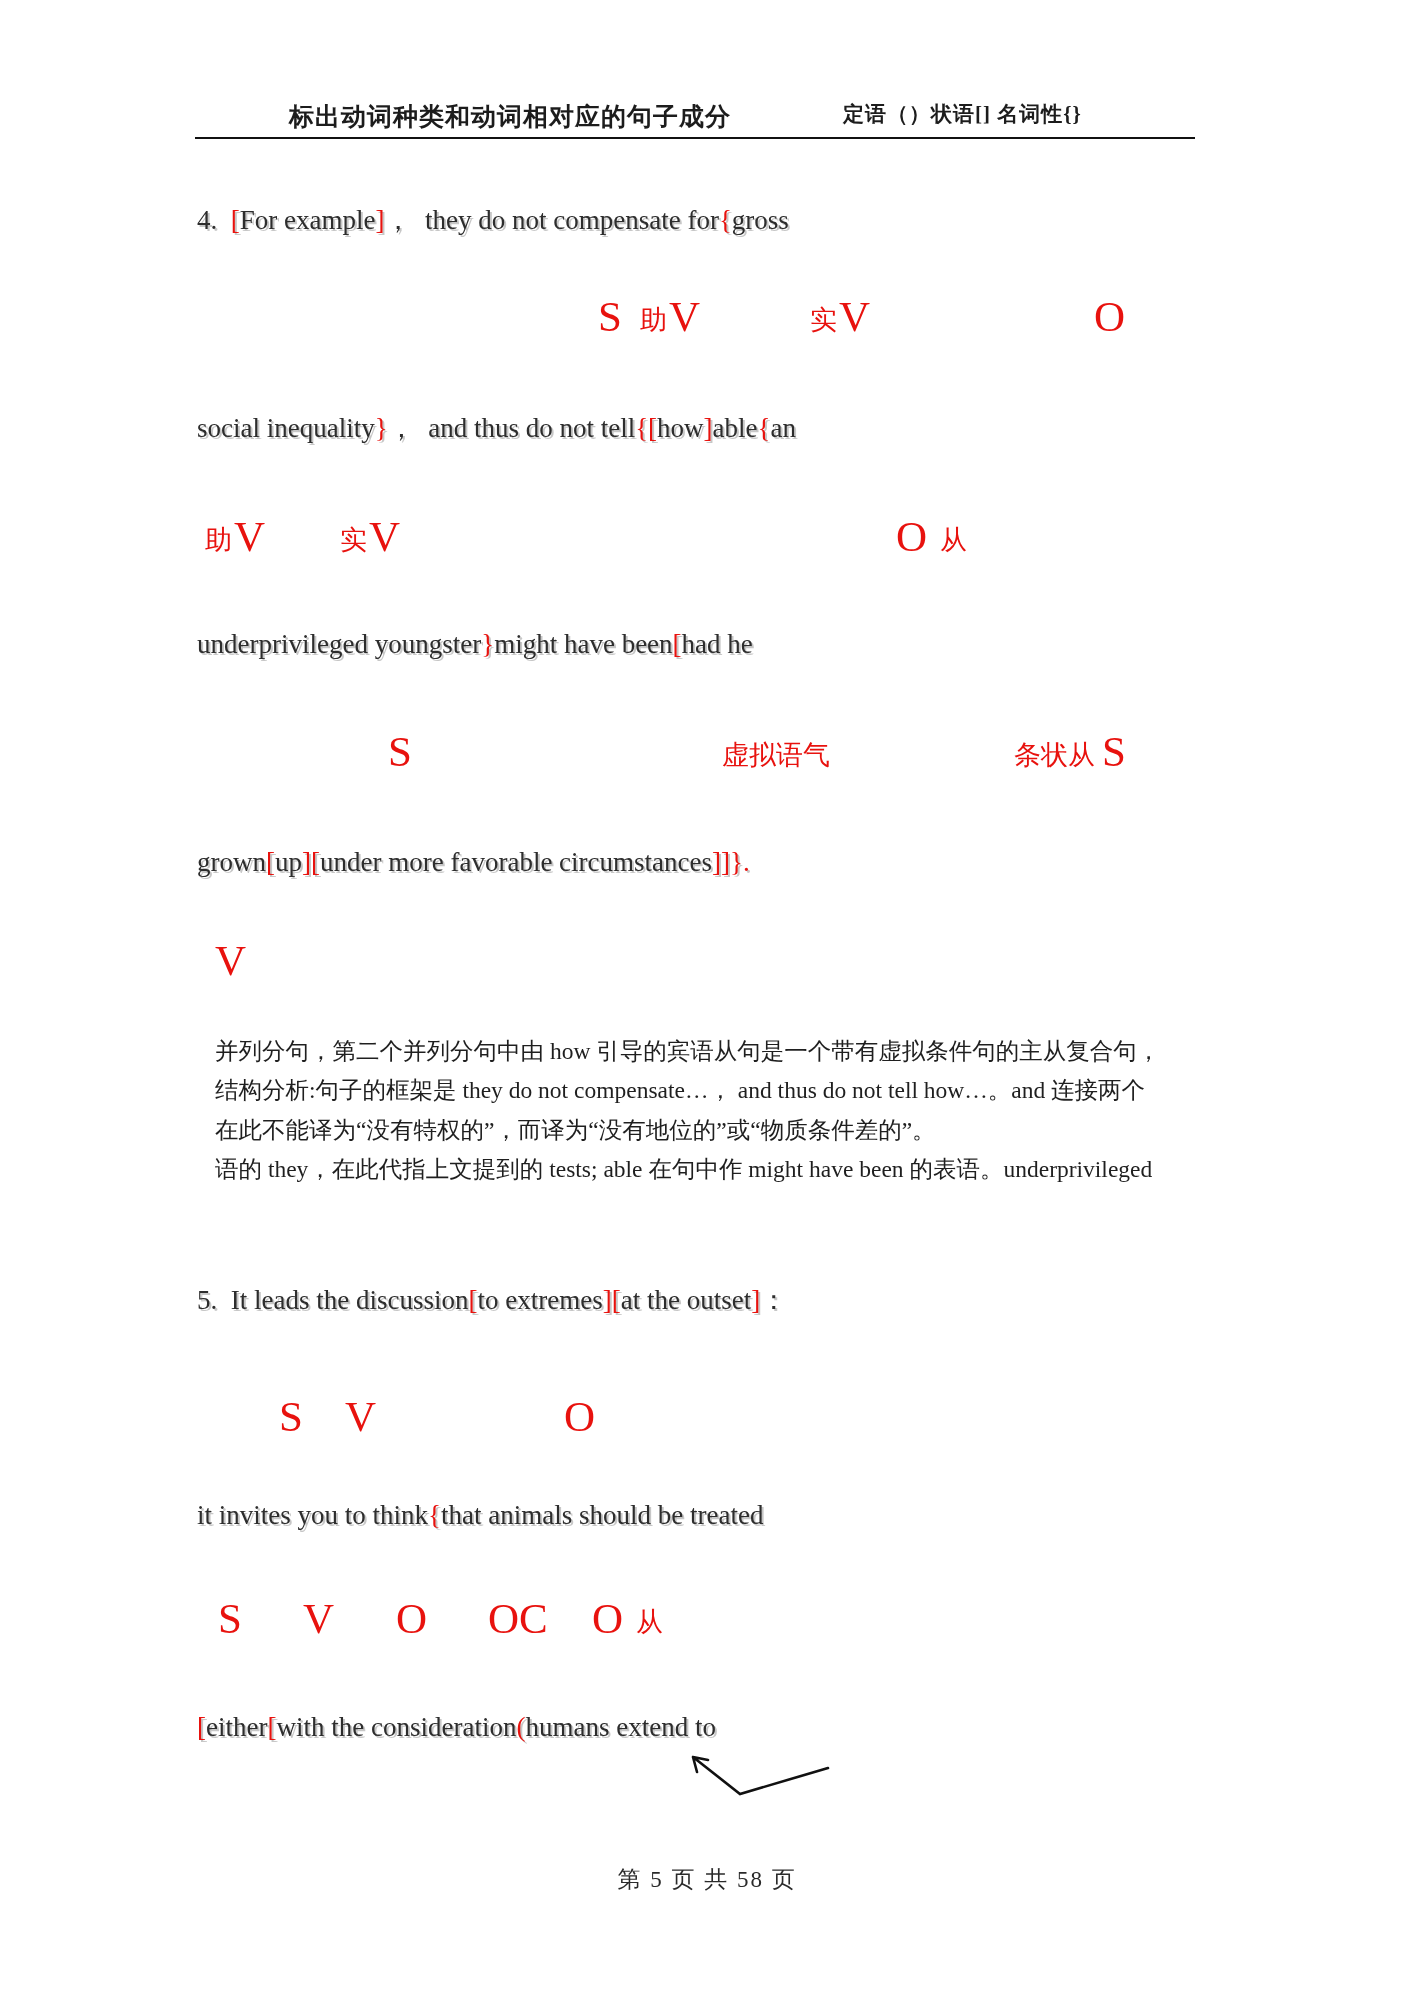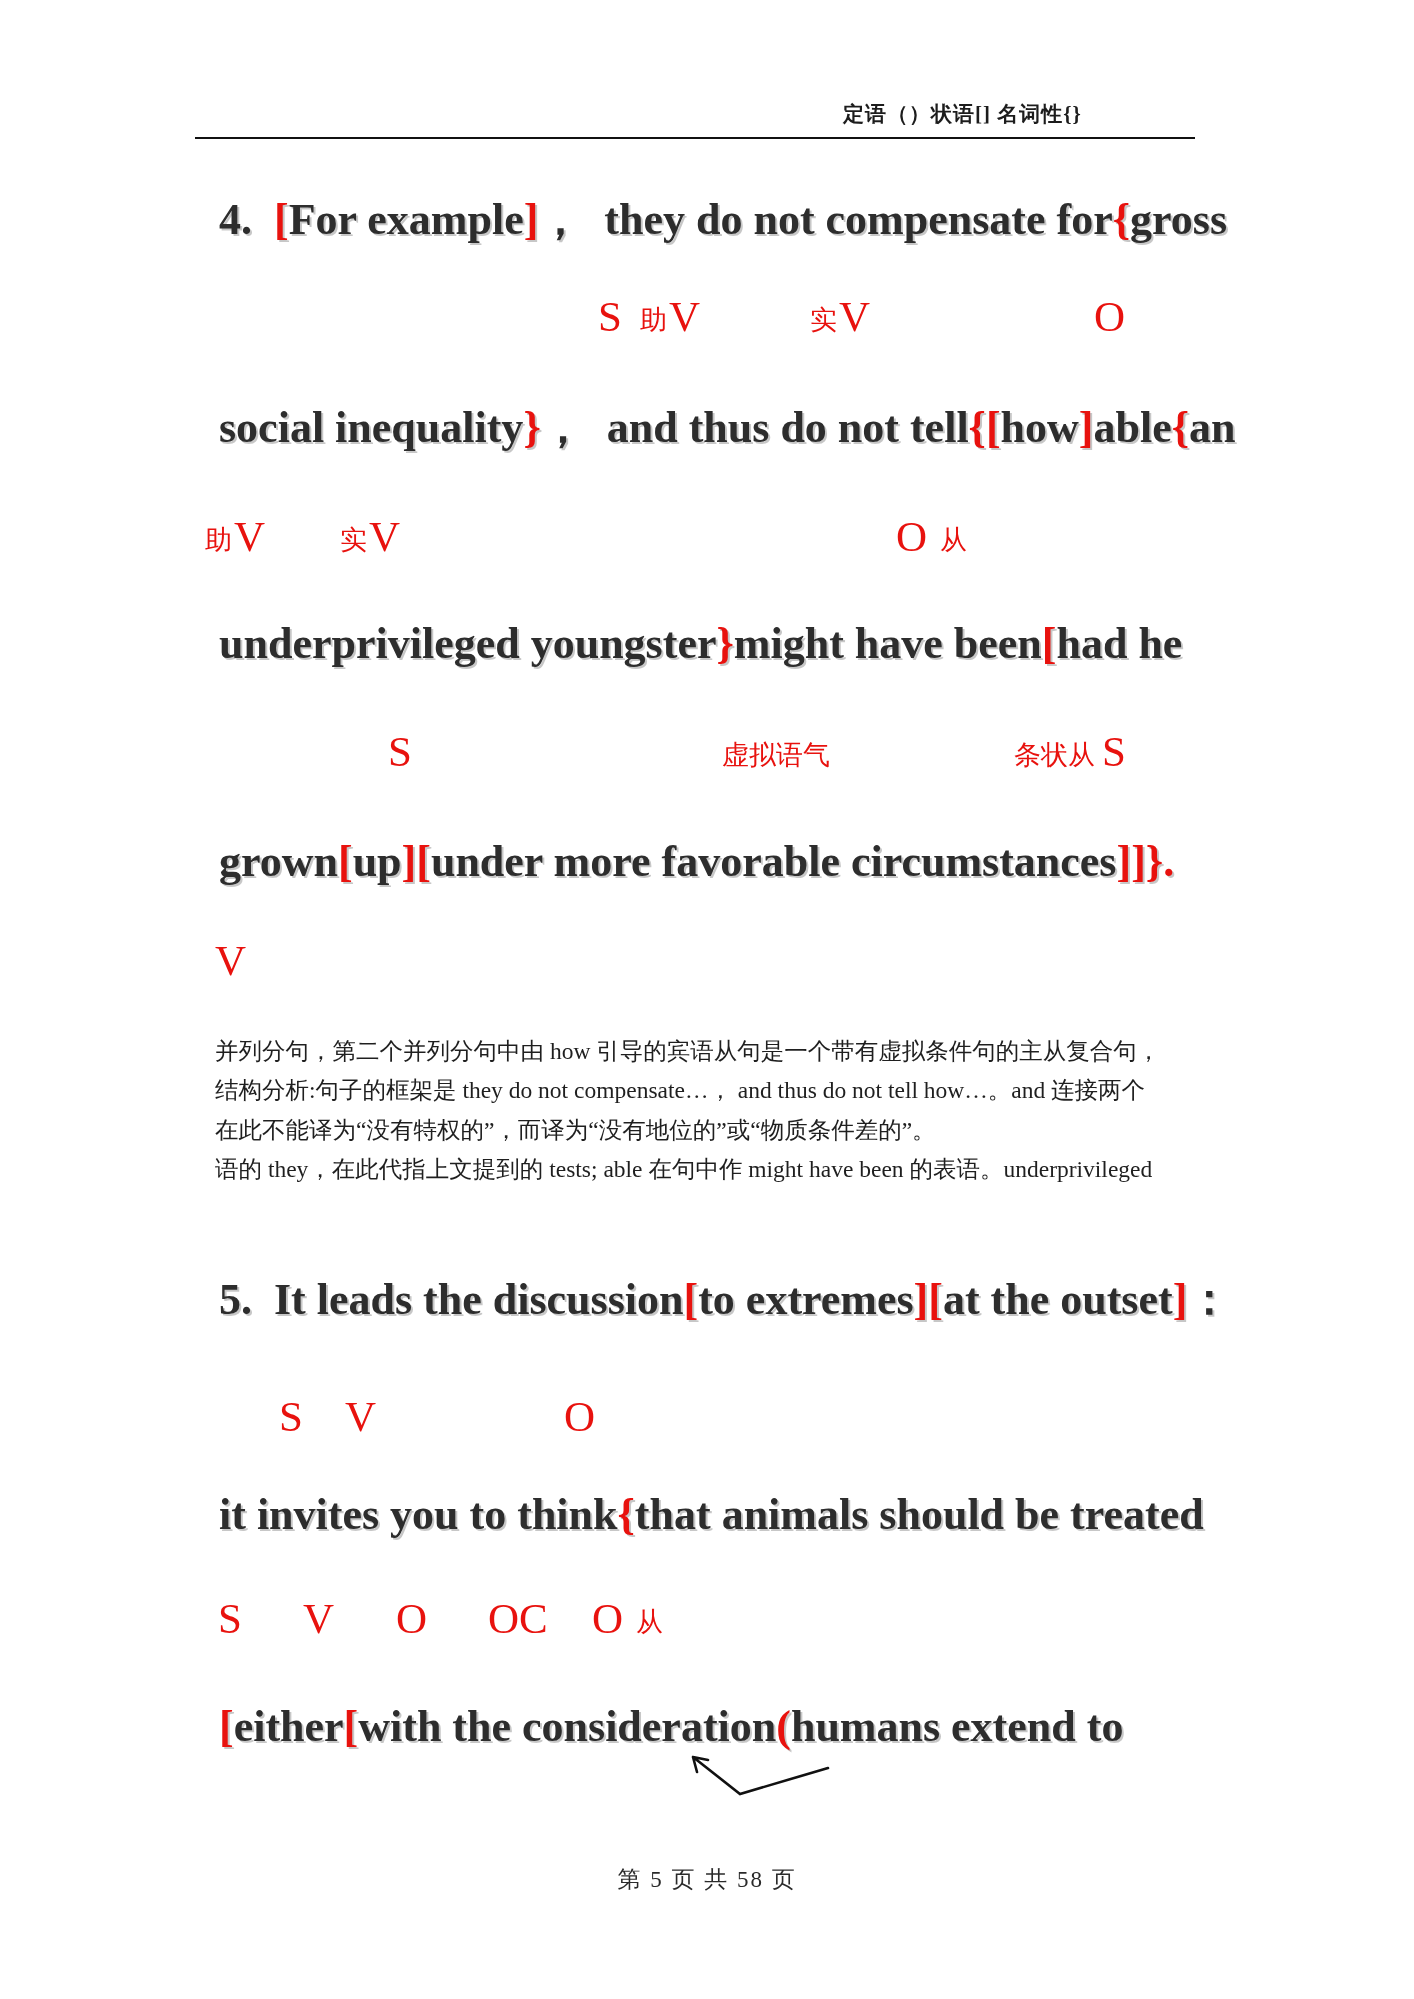--- a/index.html
+++ b/index.html
@@ -3,40 +3,41 @@
 <meta charset="utf-8">
 <style>
   html,body{margin:0;padding:0;background:#9a9a9a;}
   .page{position:relative;width:1414px;height:1999px;background:#ffffff;overflow:hidden;
         font-family:"Liberation Serif","DejaVu Serif",serif;color:#2d2d2d;}
   
   .h-left{position:absolute;left:289px;top:100px;font-size:25px;font-weight:bold;letter-spacing:1px;color:#1c1c1c;white-space:pre;}
   .h-right{position:absolute;left:843px;top:100px;font-size:21px;font-weight:bold;letter-spacing:1px;color:#1c1c1c;white-space:pre;}
   .h-rule{position:absolute;left:195px;top:137px;width:1000px;height:2px;background:#111;}
   
-  .sline{position:absolute;left:219px;font-size:44px;line-height:52px;font-weight:bold;white-space:pre;
+  .sline{position:absolute;left:197px;font-size:27px;line-height:52px;font-weight:normal;white-space:pre;
          color:#2d2d2d;text-shadow:2px 2px 0 rgba(0,0,0,0.22);}
   .sline .r{color:var(--red,#e8120e);}
   
   .ann-row{position:absolute;left:0;width:1414px;height:52px;}
   .tok{position:absolute;bottom:0;height:52px;display:flex;align-items:flex-end;color:var(--red,#e8120e);white-space:pre;}
   .lat{font-size:43px;line-height:0.82;}
   .cn{font-size:27px;line-height:1.0;padding-right:2px;}
   
   .para{position:absolute;left:215px;top:1032px;width:995px;color:#1f1f1f;}
   .pline{font-size:23.5px;line-height:39.3px;white-space:pre;}
   
   .footer{position:absolute;left:0;top:1864px;width:1414px;text-align:center;font-size:23px;color:#2a2a2a;letter-spacing:2px;}
   .arrow-svg{position:absolute;left:640px;top:1742px;}
 </style>
 </head>
 <body>
 
 <div class="page">
 
+  <span class="h-left">标出动词种类和动词相对应的句子成分</span>
   <span class="h-right">定语（）状语[] 名词性{}</span>
   <div class="h-rule"></div>
 
   <div class="sline" style="top:194px"><span>4.  </span><span class="r">[</span><span>For example</span><span class="r">]</span><span>，  they do not compensate for</span><span class="r">{</span><span>gross</span></div>
 
   <div class="ann-row" style="top:282px">
     <span class="tok" style="left:598px"><span class="lat">S</span></span>
     <span class="tok" style="left:640px"><span class="cn">助</span><span class="lat">V</span></span>
     <span class="tok" style="left:810px"><span class="cn">实</span><span class="lat">V</span></span>
     <span class="tok" style="left:1094px"><span class="lat">O</span></span>

